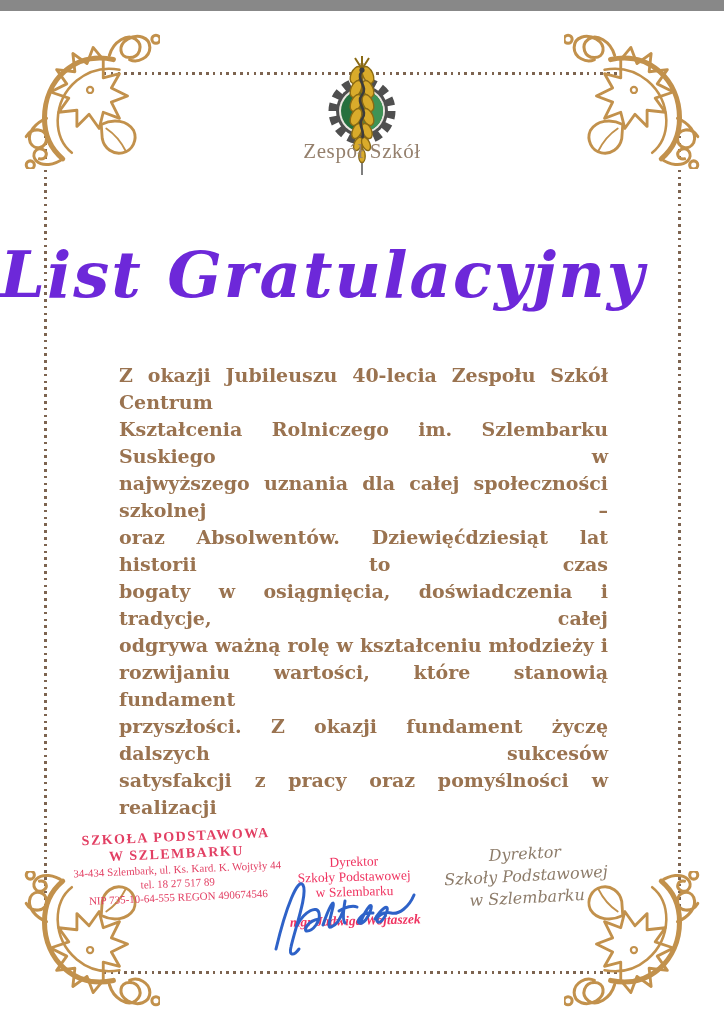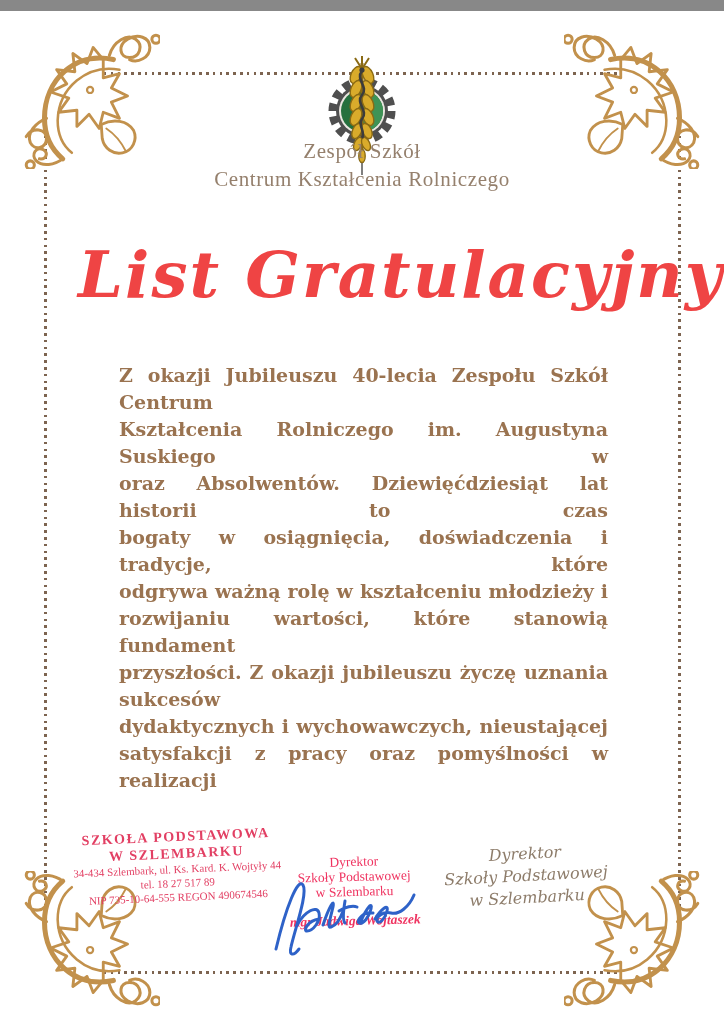--- a/index.html
+++ b/index.html
@@ -27,21 +27,21 @@
   .logo { position:absolute; left:322px; top:44px; width:80px; height:122px; }
   
   .school-header {
     position:absolute; left:62px; top:126px; width:600px;
     text-align:center; color:#95806d; font-size:21px; line-height:28px;
     letter-spacing:.6px;
   }
   
   .letter-title {
     position:absolute; left:0; top:226px; width:724px;
-    text-align:right; color:#ef4444;
+    text-align:left; color:#6d28d9;
     font-family:"DejaVu Serif", serif; font-style:italic; font-weight:bold;
     font-size:64px; letter-spacing:2px;
   }
   
   .letter-body {
     position:absolute; left:119px; top:351px; width:489px;
     color:#9a7350; font-family:"DejaVu Serif", serif; font-weight:bold;
     font-size:19px; line-height:27px;
   }
   .letter-body .line { text-align:justify; text-align-last:justify; }
@@ -137,35 +137,34 @@
         <ellipse cx="40" cy="101" rx="3.2" ry="6.5"></ellipse>
       </g>
 
       <circle cx="40" cy="15" r="2.6" fill="#3c3c3c"></circle>
       <path d="M40,16 C33,24 47,32 40,40 C33,48 47,56 40,64 C35,70 44,76 40,83" fill="none" stroke="#3c3c3c" stroke-width="2.6"></path>
     </g>
   </svg>
 
   <div class="school-header">
     <div>Zespół Szkół</div>
-    <div>Centrum Kształcenia Rolniczego</div>
   </div>
 
   <div class="letter-title">List Gratulacyjny</div>
 
   <div class="letter-body">
 
   <div class="line">Z okazji Jubileuszu 40-lecia Zespołu Szkół Centrum</div>
-      <div class="line">Kształcenia Rolniczego im. Augustyna Suskiego w</div>
+      <div class="line">Kształcenia Rolniczego im. Szlembarku Suskiego w</div>
+      <div class="line">najwyższego uznania dla całej społeczności szkolnej –</div>
       <div class="line">oraz Absolwentów. Dziewięćdziesiąt lat historii to czas</div>
-      <div class="line">bogaty w osiągnięcia, doświadczenia i tradycje, które</div>
+      <div class="line">bogaty w osiągnięcia, doświadczenia i tradycje, całej</div>
       <div class="line">odgrywa ważną rolę w kształceniu młodzieży i</div>
       <div class="line">rozwijaniu wartości, które stanowią fundament</div>
-      <div class="line">przyszłości. Z okazji jubileuszu życzę uznania sukcesów</div>
-      <div class="line">dydaktycznych i wychowawczych, nieustającej</div>
+      <div class="line">przyszłości. Z okazji fundament życzę dalszych sukcesów</div>
       <div class="line">satysfakcji z pracy oraz pomyślności w realizacji</div>
     </div>
 
   <div class="school-stamp">
     <div class="s-name">SZKOŁA PODSTAWOWA</div>
     <div class="s-name">W SZLEMBARKU</div>
     <div class="s-small">34-434 Szlembark, ul. Ks. Kard. K. Wojtyły 44</div>
     <div class="s-small">tel. 18 27 517 89</div>
     <div class="s-small">NIP 735-10-64-555  REGON 490674546</div>
   </div>

